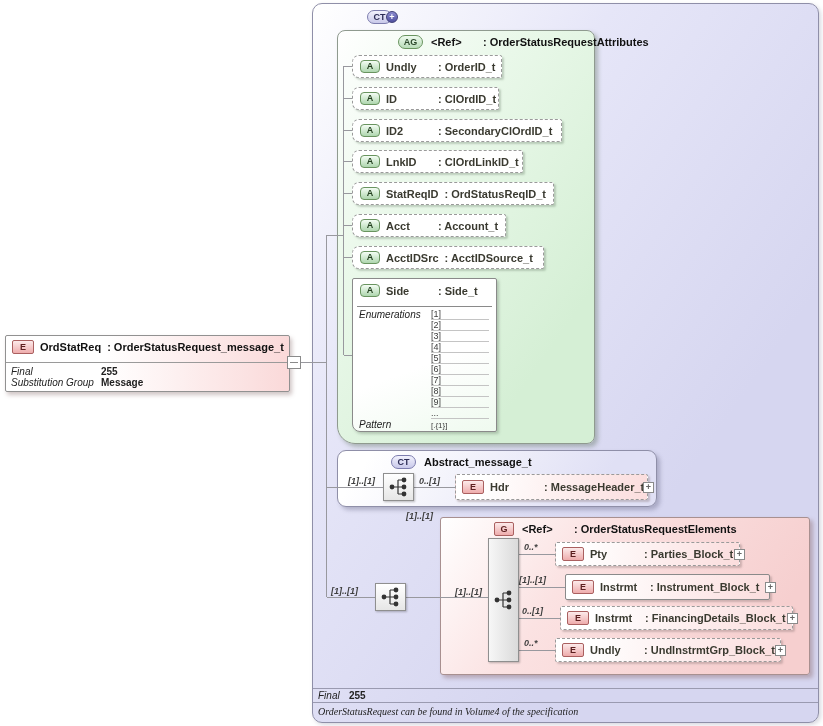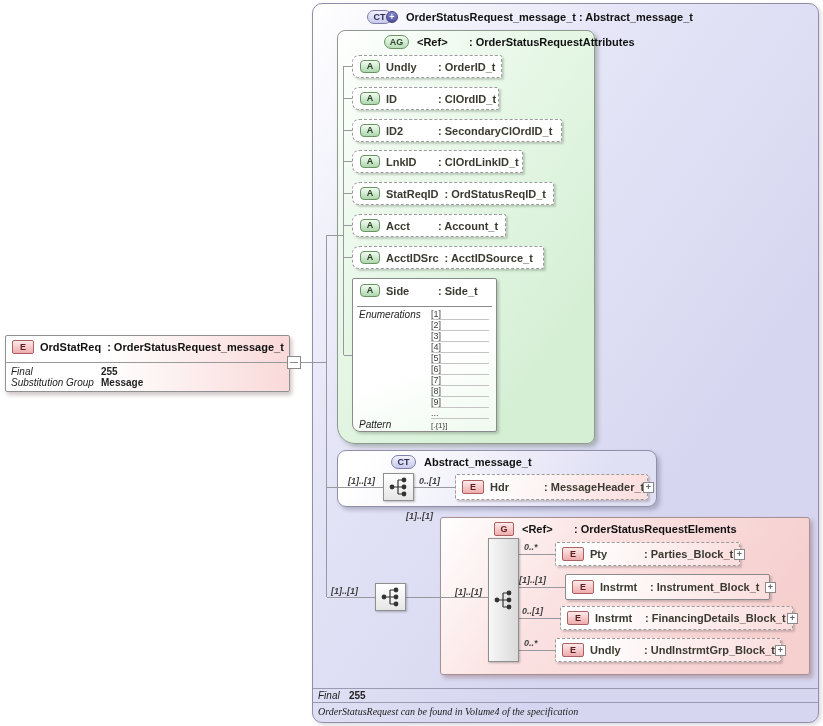--- a/index.html
+++ b/index.html
@@ -112,26 +112,25 @@
 </style>
 </head>
 <body>
 
 <div class="stage">
 
   <div class="main-box">
     <div class="title-row" style="left:8px; top:6px;">
       <span class="badge badge-ct">CT</span>
         <span class="plus-circle">+</span>
-      <span class="ttl">OrderStatusRequest_message_t : Abstract_message_t</span>
     </div>
   </div>
 
   <div class="group-green">
-    <div class="title-row" style="left:0; top:4px;">
+    <div class="title-row" style="left:14px; top:4px;">
       <span class="badge badge-ag">AG</span>
       <span class="ref-name">&lt;Ref&gt;</span>
       <span>: OrderStatusRequestAttributes</span>
     </div>
   </div>
 
   <div class="ct-box">
     <div class="title-row" style="left:7px; top:4px;">
       <span class="badge badge-ct">CT</span>
       <span class="ttl">Abstract_message_t</span>

